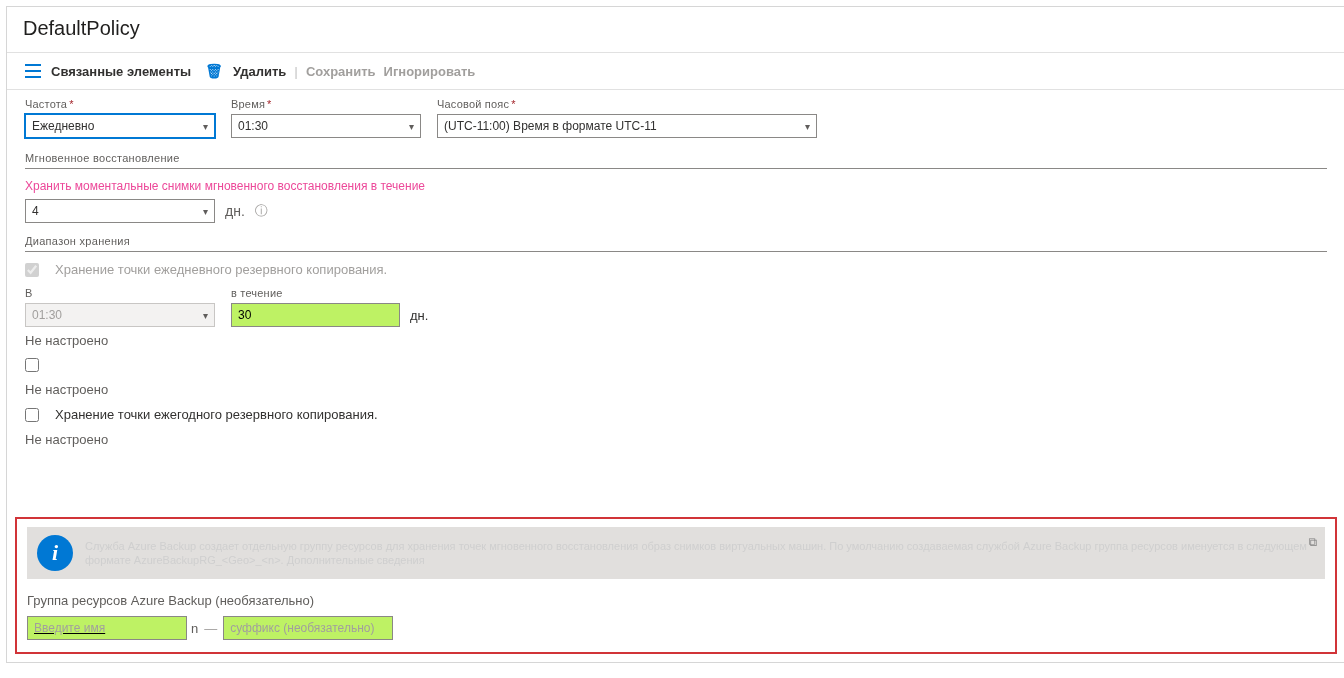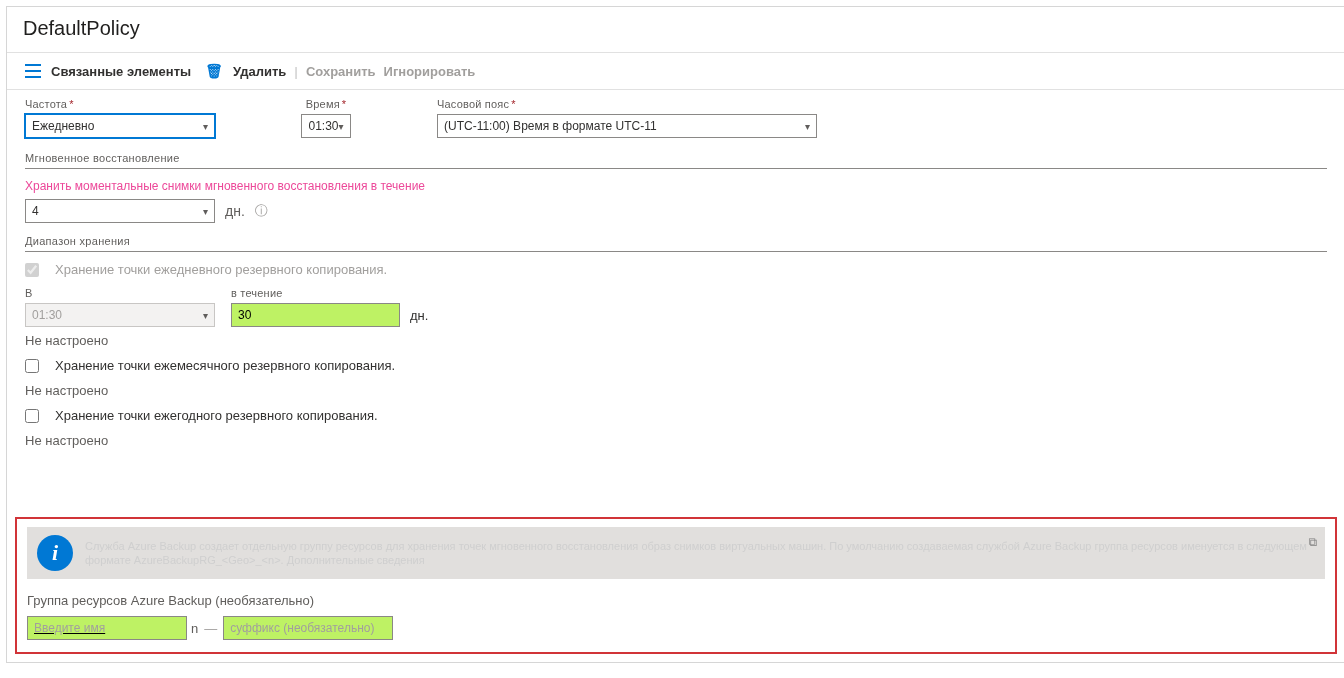--- a/index.html
+++ b/index.html
@@ -131,21 +131,21 @@
 
   <div class="content">
     <div class="row">
       <div class="field" style="width:190px;">
         <div class="field-label"><span>Частота</span><span class="req">*</span></div>
         <div class="select active">
           <span>Ежедневно</span>
           <span class="chev">▾</span>
         </div>
       </div>
-      <div class="field" style="width:190px;align-items:center;">
+      <div class="field" style="width:190px;">
         <div class="field-label"><span>Время</span><span class="req">*</span></div>
         <div class="select">
           <span>01:30</span>
           <span class="chev">▾</span>
         </div>
       </div>
       <div class="field" style="width:380px;">
         <div class="field-label"><span>Часовой пояс</span><span class="req">*</span></div>
         <div class="select">
           <span>(UTC-11:00) Время в формате UTC-11</span>
@@ -188,21 +188,20 @@
           <input class="input" style="width: 190px;" value="30">
           <span class="unit">дн.</span>
         </div>
       </div>
     </div>
 
     <div class="not-conf">Не настроено</div>
 
     <div class="check-row">
       <input type="checkbox" style="">
-      <span>Хранение точки ежемесячного резервного копирования.</span>
     </div>
     <div class="not-conf">Не настроено</div>
 
     <div class="check-row">
       <input type="checkbox" style="">
       <span>Хранение точки ежегодного резервного копирования.</span>
     </div>
     <div class="not-conf">Не настроено</div>
   </div>
 

